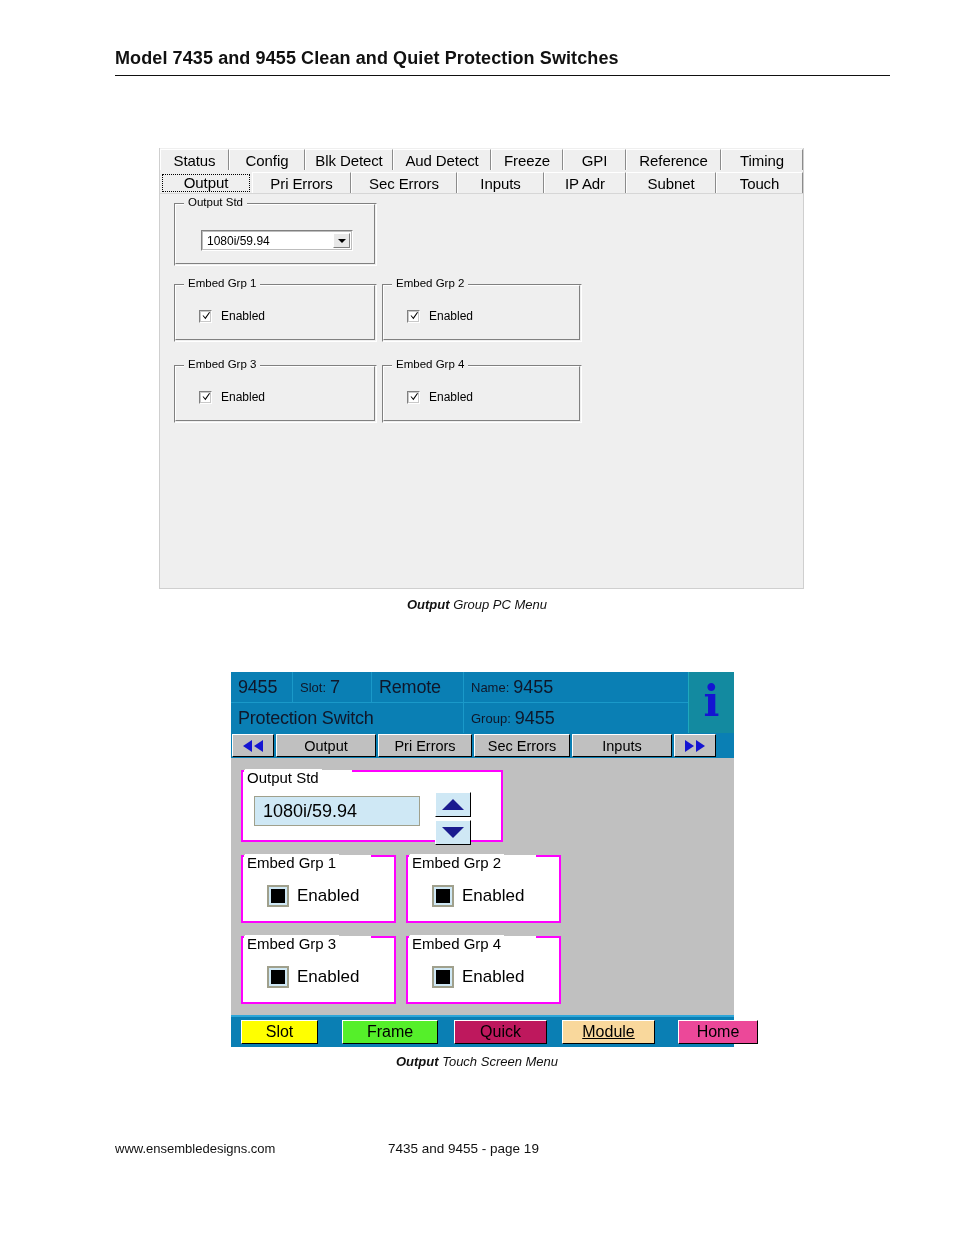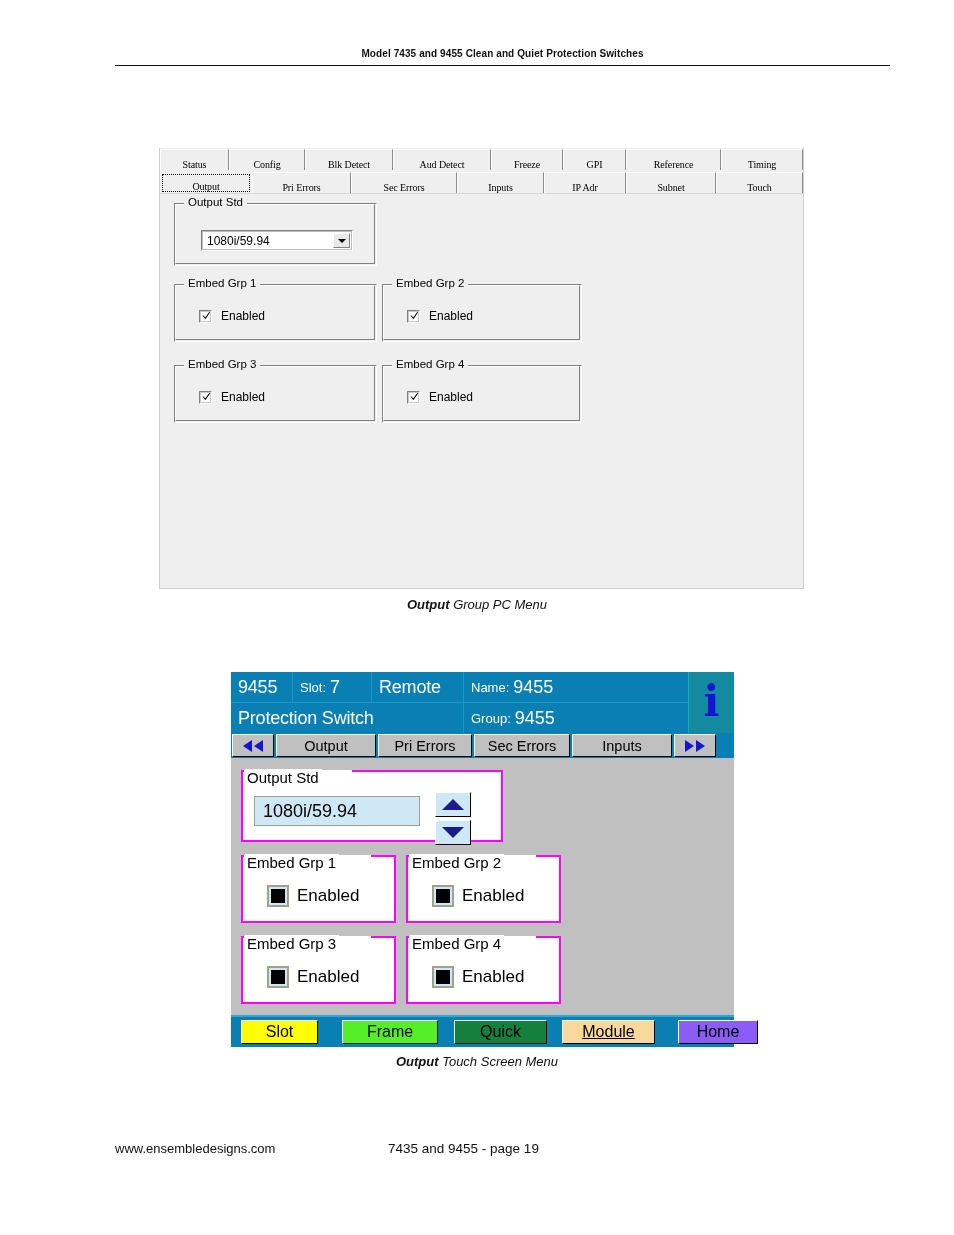--- a/index.html
+++ b/index.html
@@ -18,27 +18,26 @@
   }
 
   
   .page-header {
     position: absolute;
     left: 115px;
     top: 48px;
     width: 775px;
   }
   .page-header .htext {
-    font-size: 10px;
+    font-size: 18px;
     font-weight: 600;
     letter-spacing: .1px;
     color: #111;
     padding-bottom: 6px;
     display: block;
-    text-align: center;
   }
   .page-header .hrule {
     border-bottom: 1.6px solid #111;
     width: 100%;
     height: 0;
   }
 
   
   .pcmenu {
     position: absolute;
@@ -61,26 +60,26 @@
   }
   .tabrow.row1 { margin-top: 1px; }
   .tabrow.row2 { margin-top: 2px; }
   .tab {
     flex: 1 1 auto;
     background: #efefef;
     border-top: 1.3px solid #ffffff;
     border-left: 1.3px solid #ffffff;
     border-right: 1.3px solid #8b8b8b;
     border-bottom: none;
-    font-size: 10px;
-    color: #000;
-    display: flex;
-    align-items: flex-end;
+    font-size: 15px;
+    color: #000;
+    display: flex;
+    align-items: center;
     justify-content: center;
-    font-family: Liberation Serif, serif;
+    font-family: Liberation Sans, sans-serif;
     letter-spacing: -0.1px;
     box-sizing: border-box;
     white-space: nowrap;
     position: relative;
   }
   .tab.sel {
     border: 1.3px solid #efefef;
     background: #efefef;
   }
   .tab.sel .focusbox {
@@ -282,21 +281,21 @@
     left: 0; right: 0; top: 30px;
     height: 1px;
     background: #1a99c9;
   }
   .t-cell {
     display: flex;
     align-items: center;
     padding-left: 7px;
     box-sizing: border-box;
     border-right: 1px solid #1a99c9;
-    color: #ffffff;
+    color: #0f172a;
     white-space: nowrap;
   }
   .t-cell.noborder { border-right: none; }
   .t-big { font-size: 18px; letter-spacing: -0.2px; }
   .t-cell .lbl { font-size: 13px; margin-right: 4px; }
   .t-cell .val { font-size: 18px; }
   .t-info {
     position: absolute;
     right: 0; top: 0;
     width: 45px; height: 61px;
@@ -767,27 +766,27 @@
     </div>
   </div>
 
   <div class="t-footer">
     <div class="t-btn back" style="background:#ffff00;">
         <span>Slot</span>
       </div>
     <div class="t-btn frame" style="background:#55ef2a;">
         <span>Frame</span>
       </div>
-    <div class="t-btn quick" style="background:#15803d;">
+    <div class="t-btn quick" style="background:#be185d;">
         <span>Quick</span>
       </div>
     <div class="t-btn module" style="background:#f9d89c;">
         <span>Module</span>
       </div>
-    <div class="t-btn home" style="background:#8b5cf6;">
+    <div class="t-btn home" style="background:#ec4899;">
         <span>Home</span>
       </div>
   </div>
 </div>
 
 <div class="caption" style="top:1054px;">
   <b>Output</b><span> Touch Screen Menu</span>
 </div>
 
 <div class="pfoot">

